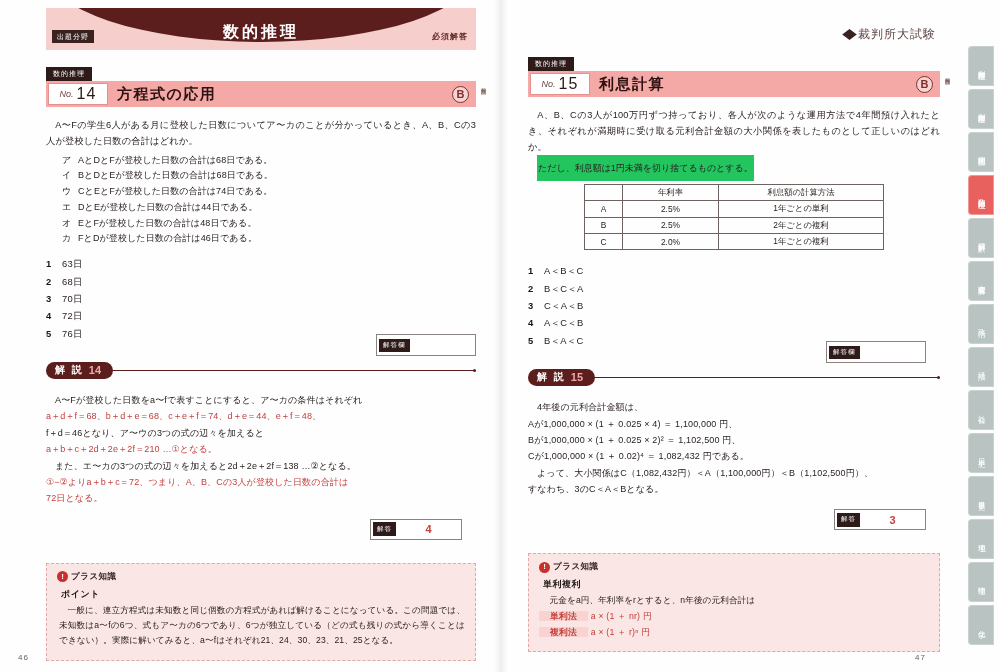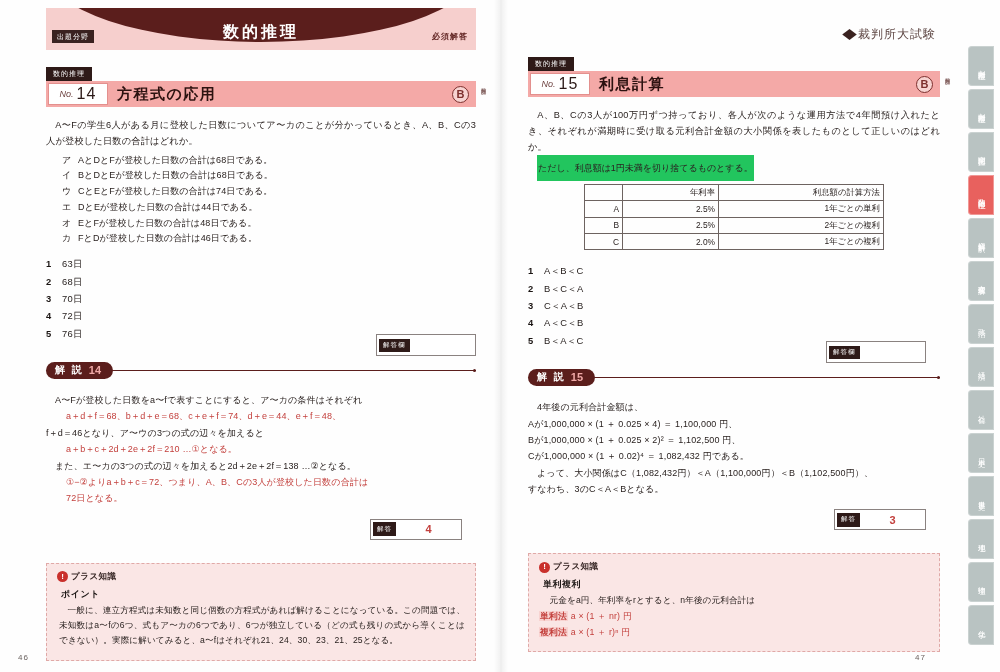--- a/index.html
+++ b/index.html
@@ -230,21 +230,21 @@
   
   .rate-table {
     border-collapse: collapse;
     margin: 7px auto 0 auto;
     width: 300px;
     font-size: 8.4px;
     color: #2a2220;
   }
   .rate-table th, .rate-table td {
     border: 1px solid #6d6360;
-    text-align: right;
+    text-align: center;
     padding: 2.2px 3px;
     font-weight: normal;
   }
   .rate-table .col-name { width: 38px; }
   .rate-table .col-rate { width: 96px; }
   .rate-table thead td.blank { border-top: 1px solid #6d6360; }
 
   
   .ans-slot {
     position: absolute;
@@ -313,21 +313,21 @@
   .sol-text {
     margin-top: 10px;
     font-size: 9px;
     line-height: 1.82;
     color: #2a2220;
     letter-spacing: 0.15px;
     text-align: justify;
   }
   .sol-text p { text-indent: 1em; }
   .sol-text p.noind { text-indent: 0; }
-  .sol-text .red { color: #c3403d; margin-left: 20px; }
+  .sol-text .red { color: #c3403d; }
 
   
   .ans-filled-wrap {
     position: relative;
     height: 26px;
     margin-top: 12px;
   }
   .ans-filled {
     position: absolute;
     right: 14px;
@@ -399,21 +399,21 @@
     text-align: justify;
     padding-left: 2px;
   }
   .plus-body p { text-indent: 1em; }
   .formula-red {
     color: #c3403d;
     font-size: 8.8px;
     line-height: 1.8;
     letter-spacing: 0.2px;
   }
-  .formula-red .fl { font-weight: bold; background: #f8d3d1; padding: 0 1px; }
+  .formula-red .fl { font-weight: bold; background: #f8d3d1; padding: 0 11px; }
 
   
   .folio {
     position: absolute;
     bottom: 10px;
     font-size: 8px;
     color: #6b6360;
     letter-spacing: 1px;
   }
   .folio-left  { left: 18px; }

